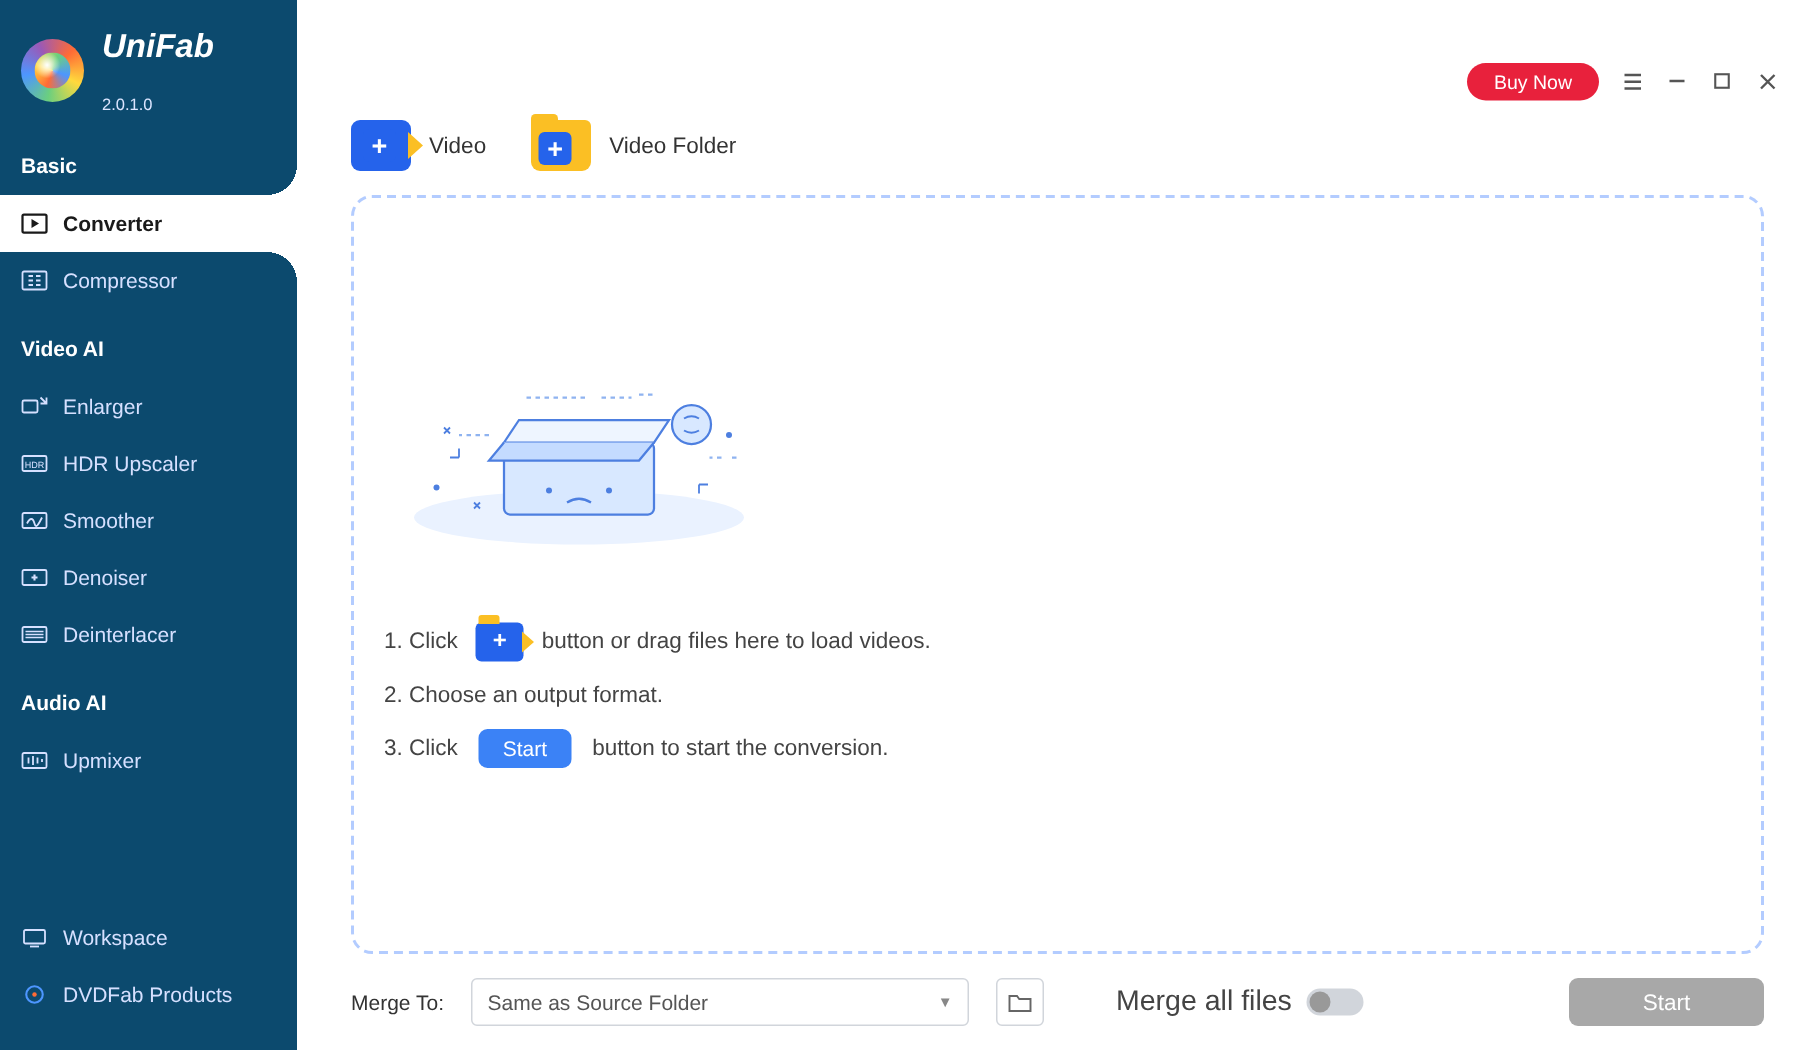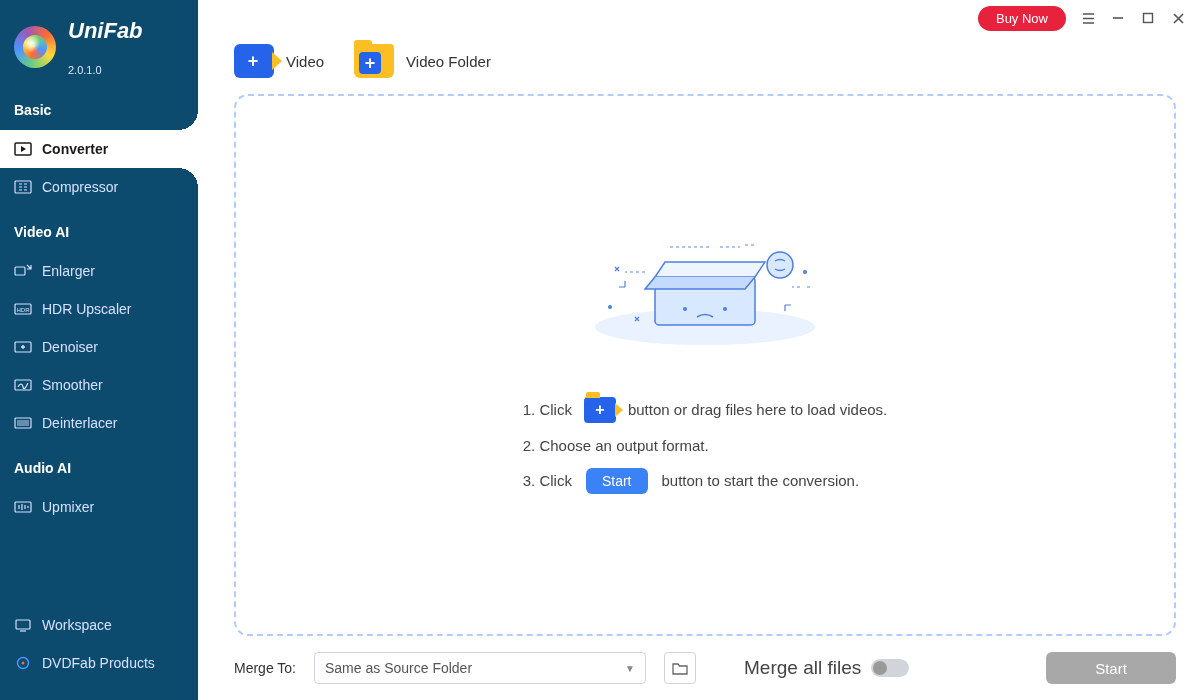--- a/index.html
+++ b/index.html
@@ -12,33 +12,33 @@
 .brand-name { font-size: 22px; font-weight: 700; font-style: italic; }
 .brand-ver { font-size: 11px; margin-top: 20px; color: #dbe5ff; }
 .section-title { font-size: 14px; font-weight: 700; padding: 18px 14px 12px 14px; color: #fff; }
 .nav-item { display:flex; align-items:center; gap:10px; padding: 11px 14px; font-size: 14px; color:#d6e0ff; cursor:pointer; }
 .nav-item .ico { width:18px; height:14px; flex-shrink:0; display:flex; align-items:center; justify-content:center; }
 .nav-item.active { background:#fff; color:#1a1a1a; font-weight: 700; position: relative; border-top-right-radius: 0; }
 .nav-item.active::before { content:''; position:absolute; right:0; top:-20px; width:20px; height:20px; background: radial-gradient(circle at 0 0, transparent 20px, #fff 20px); }
 .nav-item.active::after { content:''; position:absolute; right:0; bottom:-20px; width:20px; height:20px; background: radial-gradient(circle at 0 100%, transparent 20px, #fff 20px); }
 .sidebar-bottom { margin-top:auto; padding-bottom: 18px; }
 .main { flex:1; display:flex; flex-direction:column; position:relative; }
-.titlebar { height: 32px; display:flex; align-items:center; justify-content:flex-end; gap:14px; padding-right: 12px; padding-top:4px; }
+.titlebar { height: 32px; display:flex; align-items:center; justify-content:flex-end; gap:14px; padding-right: 12px; padding-top:4px;margin-top:36px; }
 .buy-btn { background:#e8213c; color:#fff; border:none; border-radius: 14px; padding: 5px 18px; font-size: 13px; font-weight: 500; cursor:pointer; }
 .win-ctrl { width:16px; height:16px; display:flex; align-items:center; justify-content:center; color:#555; cursor:pointer; }
 .toolbar { display:flex; align-items:center; gap: 30px; padding: 12px 36px 10px 36px; }
 .tool-btn { display:flex; align-items:center; gap:12px; cursor:pointer; }
 .tool-icon { width:40px; height:34px; position:relative; }
 .folder-shape { position:absolute; inset:0; background:#fbbf24; border-radius: 4px 4px 6px 6px; }
 .folder-shape::before { content:''; position:absolute; top:-4px; left:0; width:18px; height:8px; background:#fbbf24; border-radius: 3px 3px 0 0; }
 .plus-box { position:absolute; bottom:4px; left:5px; width:22px; height:22px; background:#2563eb; border-radius:4px; display:flex; align-items:center; justify-content:center; color:#fff; font-size:18px; font-weight:700; }
 .video-shape { position:absolute; inset:0; background:#2563eb; border-radius:6px; }
 .video-shape::after { content:''; position:absolute; right:-8px; top:8px; width:0; height:0; border-top:9px solid transparent; border-bottom:9px solid transparent; border-left:10px solid #fbbf24; }
 .tool-label { font-size: 15px; color:#333; }
-.drop-area { margin: 6px 22px 0 36px; flex:1; border: 2px dashed #b3ccff; border-radius: 14px; display:flex; flex-direction:column; align-items:center; justify-content:center; gap: 30px; padding: 40px 20px 60px; }
+.drop-area { margin: 6px 22px 0 36px; flex:1; border: 2px dashed #b3ccff; border-radius: 14px; display:flex; flex-direction:column; justify-content:center; gap: 30px; padding: 40px 20px 60px; }
 .illus { width: 260px; height: 150px; position:relative; }
 .illus svg { width:100%; height:100%; }
 .instr { display:flex; flex-direction:column; gap: 14px; font-size: 15px; color:#444; }
 .instr-line { display:flex; align-items:center; gap: 8px; }
 .mini-add { width:32px; height:26px; background:#2563eb; border-radius:4px; display:inline-flex; align-items:center; justify-content:center; color:#fff; font-size:16px; font-weight:700; position:relative; margin: 0 4px; }
 .mini-add::after { content:''; position:absolute; right:-7px; top:6px; border-top:7px solid transparent; border-bottom:7px solid transparent; border-left:8px solid #fbbf24; }
 .mini-add::before { content:''; position:absolute; top:-5px; left:2px; width:14px; height:6px; background:#fbbf24; border-radius:2px 2px 0 0; }
 .mini-start { background:#3b82f6; color:#fff; border:none; border-radius:6px; padding: 5px 16px; font-size: 14px; margin: 0 6px; }
 .footer { display:flex; align-items:center; padding: 16px 22px 16px 36px; gap: 18px; }
 .save-label { font-size: 14px; color:#333; }
@@ -98,33 +98,33 @@
           <rect x="1" y="2" width="16" height="10" rx="1" fill="none" stroke="currentColor" stroke-width="1.2"></rect>
           <text x="9" y="10" font-size="6" text-anchor="middle" fill="currentColor">HDR</text>
         </svg>
       </span>
     <span>HDR Upscaler</span>
   </div>
   <div class="nav-item">
     <span class="ico">
         <svg viewBox="0 0 18 14">
           <rect x="1" y="2" width="16" height="10" rx="1" fill="none" stroke="currentColor" stroke-width="1.2"></rect>
+          <path d="M4 9c2-4 4-4 5 0s3 0 5-4" fill="none" stroke="currentColor" stroke-width="1.2"></path>
+        </svg>
+      </span>
+    <span>Smoother</span>
+  </div>
+  <div class="nav-item">
+    <span class="ico">
+        <svg viewBox="0 0 18 14">
+          <rect x="1" y="2" width="16" height="10" rx="1" fill="none" stroke="currentColor" stroke-width="1.2"></rect>
           <path d="M9 5v4M7 7h4" stroke="currentColor" stroke-width="1.4"></path>
         </svg>
       </span>
     <span>Denoiser</span>
-  </div>
-  <div class="nav-item">
-    <span class="ico">
-        <svg viewBox="0 0 18 14">
-          <rect x="1" y="2" width="16" height="10" rx="1" fill="none" stroke="currentColor" stroke-width="1.2"></rect>
-          <path d="M4 9c2-4 4-4 5 0s3 0 5-4" fill="none" stroke="currentColor" stroke-width="1.2"></path>
-        </svg>
-      </span>
-    <span>Smoother</span>
   </div>
   <div class="nav-item">
     <span class="ico">
         <svg viewBox="0 0 18 14">
           <rect x="1" y="2" width="16" height="10" rx="1" fill="none" stroke="currentColor" stroke-width="1.2"></rect>
           <path d="M3 5h12M3 7h12M3 9h12" stroke="currentColor" stroke-width="0.9"></path>
         </svg>
       </span>
     <span>Deinterlacer</span>
   </div>

